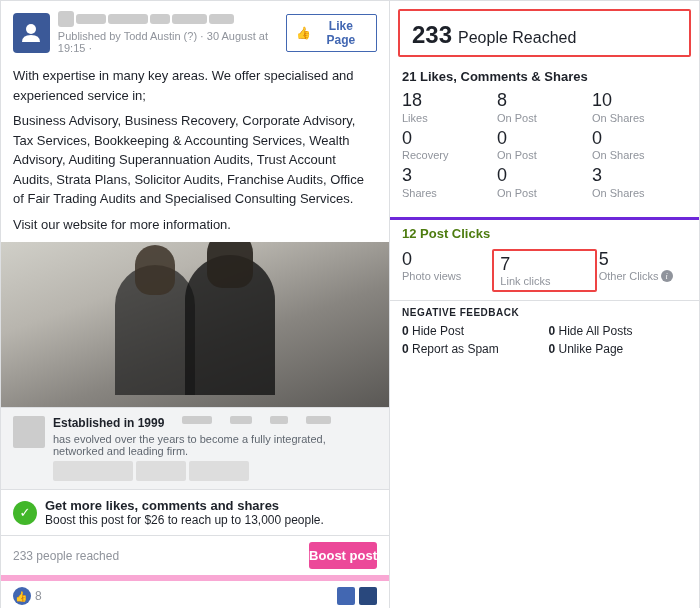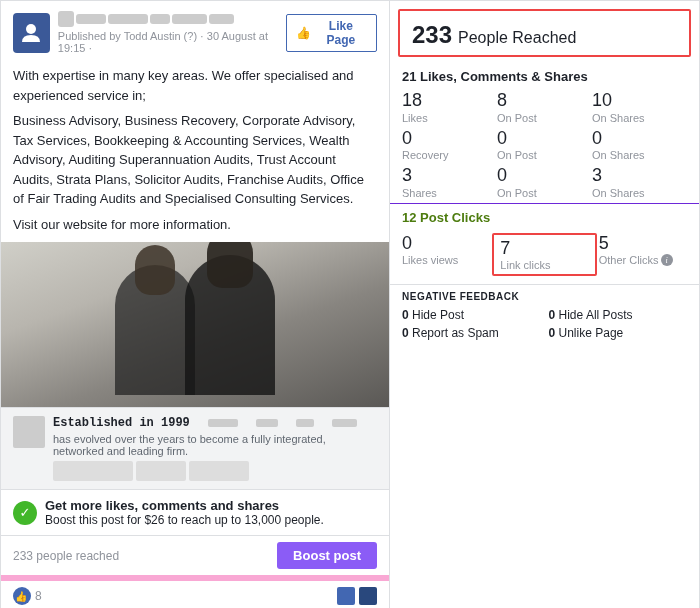--- a/index.html
+++ b/index.html
@@ -197,25 +197,25 @@
       display: flex;
       align-items: center;
       justify-content: space-between;
       border-bottom: 6px solid #f9a8d4;
     }
     .reach-count {
       font-size: 12px;
       color: #90949c;
     }
     .boost-btn {
-      background: #8b5cf6;
+      background: #ec4899;
       color: #fff;
       border: none;
       border-radius: 3px;
-      padding: 6px 16px;
+      padding: 6px 0;
       font-size: 13px;
       font-weight: 600;
       cursor: pointer;
     }
 
     .reactions-bar {
       padding: 6px 12px;
       display: flex;
       align-items: center;
       gap: 4px;
@@ -283,22 +283,22 @@
       font-size: 24px;
       font-weight: 700;
       color: #1d2129;
     }
     .reached-label {
       font-size: 16px;
       color: #1d2129;
     }
 
     .section {
-      padding: 4px 12px 4px;
-      border-bottom: 1px solid #6d28d9;
+      padding: 4px 12px 18px;
+      border-bottom: 3px solid #6d28d9;
     }
     .section-title {
       font-size: 13px;
       font-weight: 600;
       color: #1d2129;
       margin-bottom: 6px;
     }
     .stats-grid {
       display: grid;
       grid-template-columns: 1fr 1fr 1fr;
@@ -458,21 +458,21 @@
       <div class="image-silhouette" style="position:relative;z-index:1;">
         <div class="person1"></div>
         <div class="person2"></div>
       </div>
     </div>
 
     <div class="post-link-preview">
       <div style="display:flex;gap:8px;align-items:flex-start;">
         <div class="img-thumb"></div>
         <div class="preview-right">
-          <div style="display:flex;gap:18px;margin-bottom:3px;flex-wrap:wrap;align-items:center;font-family:Liberation Mono, monospace;">
+          <div style="display:flex;gap:18px;margin-bottom:3px;flex-wrap:wrap;">
             <span style="font-size:12px;font-weight:600;">Established in 1999</span>
             <svg width="30" height="8" fill="#ccc">
                 <rect width="30" height="8" rx="2"></rect>
               </svg>
             <svg width="22" height="8" fill="#ccc">
                 <rect width="22" height="8" rx="2"></rect>
               </svg>
             <svg width="18" height="8" fill="#ccc">
                 <rect width="18" height="8" rx="2"></rect>
               </svg>
@@ -578,21 +578,21 @@
 
       </div>
     </div>
 
     <div>
       <div class="section-title-row">12 Post Clicks</div>
       <div class="clicks-grid">
 
         <div class="click-cell">
           <span class="click-number">0</span>
-          <span class="click-label">Likes views</span>
+          <span class="click-label">Photo views</span>
         </div>
 
         <div class="click-cell highlighted">
           <span class="click-number">7</span>
           <span class="click-label">Link clicks</span>
         </div>
 
         <div class="click-cell">
           <span class="click-number">5</span>
           <span class="click-label">

